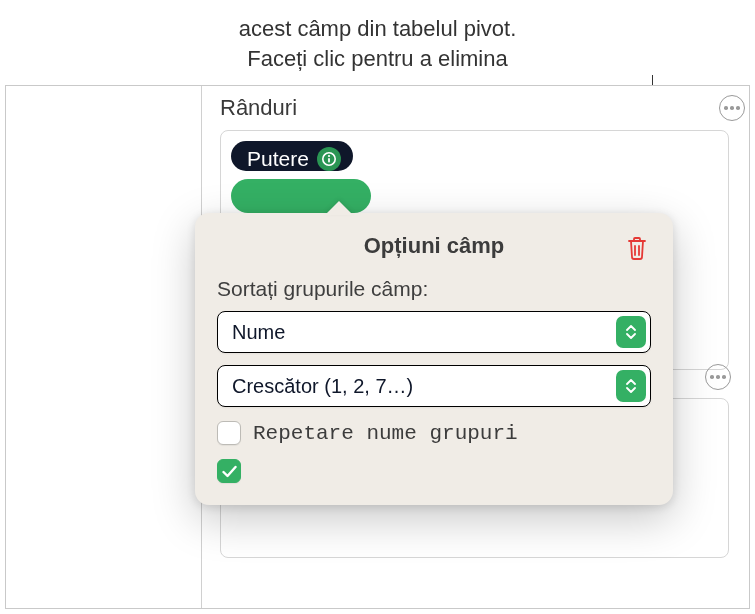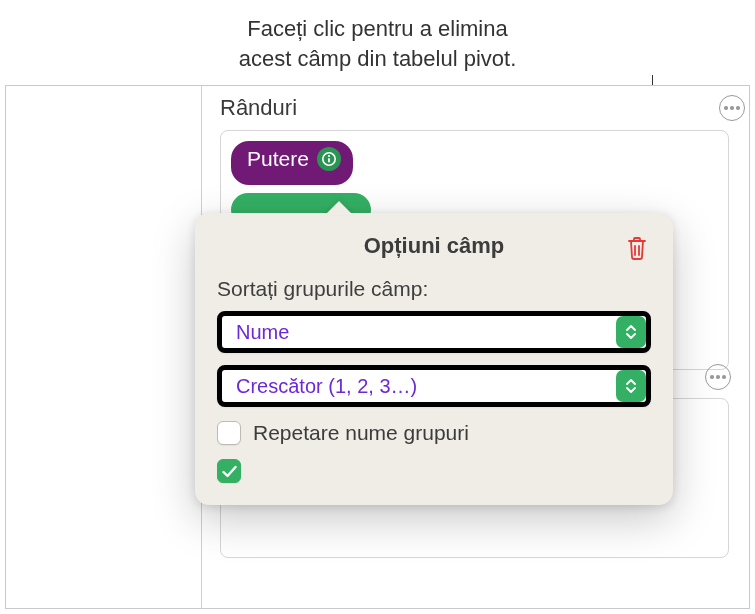--- a/index.html
+++ b/index.html
@@ -91,23 +91,23 @@
       right: 20px;
       height: 240px;
       border: 1px solid #d6d6d6;
       border-radius: 8px;
       background: #fff;
       padding: 10px;
     }
     .field-chip {
       display: inline-flex;
       align-items: center;
-      background: #701a75;
+      background: #0f172a;
       border-radius: 18px;
-      padding: 6px 12px 14px 16px;
+      padding: 6px 12px 0 16px;
       gap: 8px;
       margin-bottom: 8px;
     }
     .field-chip-label {
       color: #fff;
       font-size: 21px;
       font-weight: 500;
     }
     .info-icon-wrap {
       width: 24px;
@@ -189,27 +189,27 @@
       margin-bottom: 10px;
     }
     .select-row {
       position: relative;
       margin-bottom: 12px;
     }
     .select-control {
       width: 100%;
       height: 42px;
       background: #fff;
-      border: 5px solid #000000;
+      border: 1px solid #000000;
       border-radius: 8px;
       display: flex;
       align-items: center;
       padding: 0 44px 0 14px;
       font-size: 20px;
-      color: #6d28d9;
+      color: #0f172a;
       cursor: pointer;
       box-shadow: 0 1px 2px rgba(0,0,0,0.05);
     }
     .select-stepper {
       position: absolute;
       right: 5px;
       top: 5px;
       width: 30px;
       height: 32px;
       border-radius: 7px;
@@ -219,20 +219,21 @@
       align-items: center;
       justify-content: center;
       gap: 2px;
     }
     .select-stepper svg { display: block; }
     .checkbox-row {
       display: flex;
       align-items: center;
       gap: 12px;
       margin-top: 14px;
+      font-family: Liberation Mono, monospace;
     }
     .checkbox {
       width: 24px;
       height: 24px;
       border-radius: 6px;
       border: 1px solid #bdbbb6;
       background: #fff;
       display: flex;
       align-items: center;
       justify-content: center;
@@ -245,22 +246,22 @@
     }
     .checkbox-label {
       font-size: 21px;
       color: #3c3c3c;
     }
   </style>
 </head>
 <body>
 
 <div class="annotation">
+  <div>acest câmp din tabelul pivot.</div>
   <div>Faceți clic pentru a elimina</div>
-  <div>acest câmp din tabelul pivot.</div>
 </div>
 <div class="annotation-line"></div>
 
 <div class="panel-frame">
   <div class="vertical-divider"></div>
 
   <div class="section-header">
     <div class="section-title">Rânduri</div>
     <div class="more-button">
       <div class="more-dots">
@@ -318,21 +319,21 @@
       <svg width="10" height="6" viewBox="0 0 10 6">
           <path d="M1 5l4-4 4 4" fill="none" stroke="#fff" stroke-width="1.8" stroke-linecap="round" stroke-linejoin="round"></path>
         </svg>
       <svg width="10" height="6" viewBox="0 0 10 6">
           <path d="M1 1l4 4 4-4" fill="none" stroke="#fff" stroke-width="1.8" stroke-linecap="round" stroke-linejoin="round"></path>
         </svg>
     </div>
   </div>
 
   <div class="select-row">
-    <div class="select-control">Crescător (1, 2, 3…)</div>
+    <div class="select-control">Crescător (1, 2, 7…)</div>
     <div class="select-stepper">
       <svg width="10" height="6" viewBox="0 0 10 6">
           <path d="M1 5l4-4 4 4" fill="none" stroke="#fff" stroke-width="1.8" stroke-linecap="round" stroke-linejoin="round"></path>
         </svg>
       <svg width="10" height="6" viewBox="0 0 10 6">
           <path d="M1 1l4 4 4-4" fill="none" stroke="#fff" stroke-width="1.8" stroke-linecap="round" stroke-linejoin="round"></path>
         </svg>
     </div>
   </div>
 

